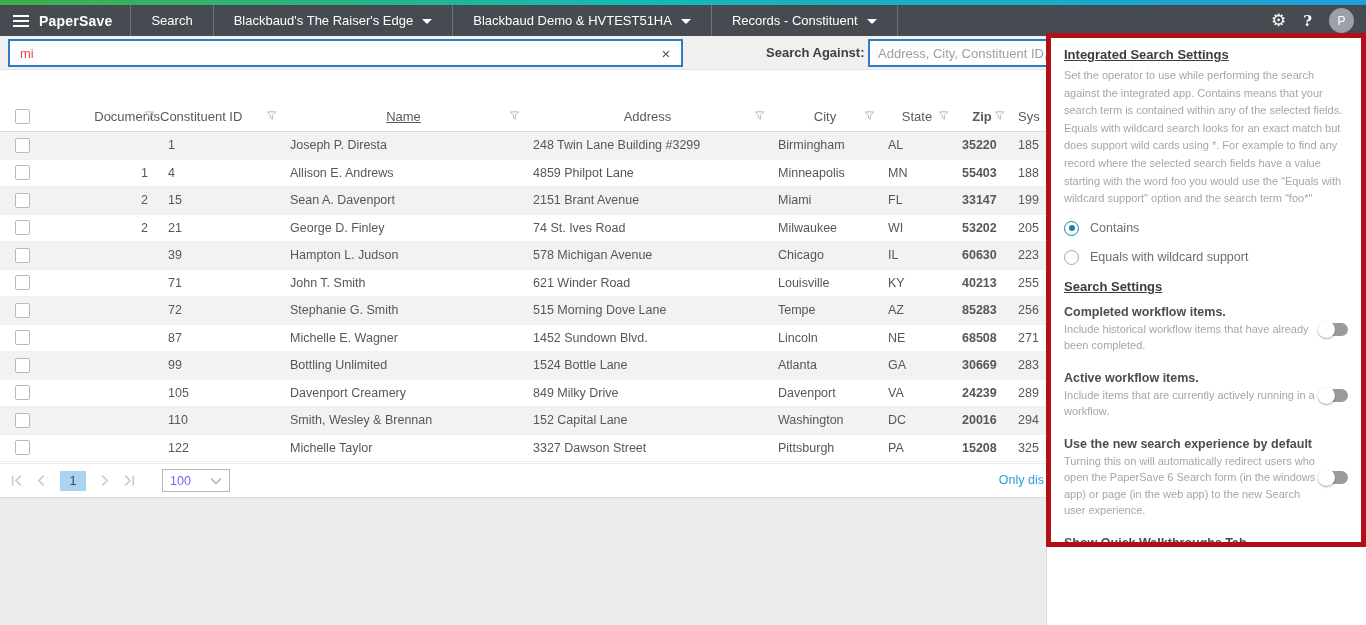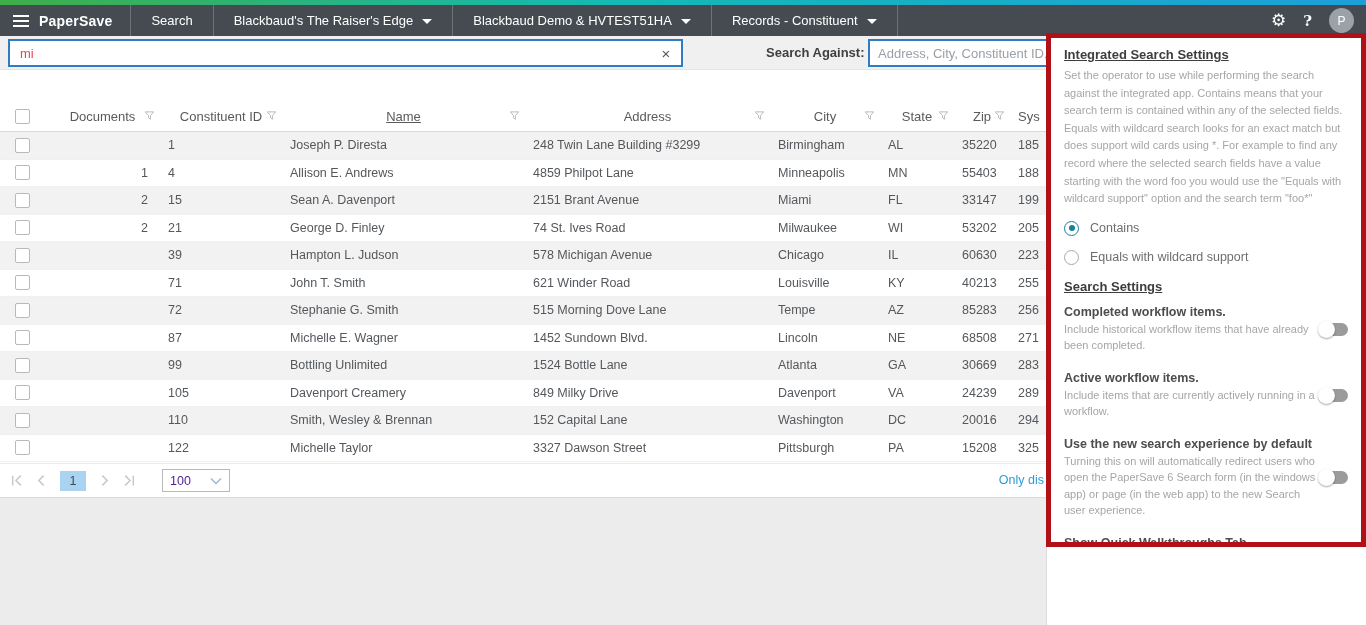--- a/index.html
+++ b/index.html
@@ -48,42 +48,42 @@
   .tr { display:flex; align-items:center; height:27.5px; font-size:12.5px; color:#54585c; }
   .thead { height:31px; background:#fff; border-bottom:1px solid #d9d9d9; color:#5a5a5a; font-size:13px; }
   .tbody .tr { border-bottom:1px solid #f0f0f0; cursor:pointer; }
   .tbody .tr:nth-child(odd) { background:#f2f2f2; }
   .td,.th { flex:none; overflow:hidden; white-space:nowrap; }
   .th { position:relative; text-align:center; }
   .funnel { position:absolute; right:5px; top:50%; transform:translateY(-50%); }
   .c-check { width:45px; display:flex; align-items:center; justify-content:center; }
   .c-docs { width:115px; text-align:right; padding-right:12px; }
   .c-id   { width:122px; text-align:left; padding-left:8px; }
-  .th.c-docs,.th.c-id { text-align:center; padding:0; }
+  .th.c-docs,.th.c-id { padding:0; }
   .c-name { width:243px; padding-left:8px; }
   .th.c-name { padding:0;text-decoration:underline; }
   .c-addr { width:245px; padding-left:8px; }
   .th.c-addr { padding:0; }
   .c-city { width:110px; padding-left:8px; }
   .th.c-city { padding:0; }
   .c-state{ width:74px; padding-left:8px; }
   .th.c-state{ padding:0; }
-  .c-zip  { width:56px; padding-left:8px; }
+  .c-zip  { width:56px; padding-left:8px;font-weight:bold; }
   .th.c-zip { padding:0; }
   .c-sys  { width:90px; padding-left:8px; text-align:left; }
   .checkbox { width:15px; height:15px; border:1px solid #b9b9b9; background:#fff; border-radius:2px; cursor:pointer; }
 
   
   .pager { position:absolute; left:0; top:463px; width:100%; height:34px; background:#fff; border-top:1px solid #ececec;
     display:flex; align-items:center; gap:12px; padding-left:10px; }
   .pg-btn { cursor:pointer; display:flex; align-items:center; }
   .pg-page { min-width:26px; height:20px; background:#a9d3f0; color:#3f4b53; font-size:12.5px;
     display:flex; align-items:center; justify-content:center; cursor:pointer; }
   .page-size { margin-left:14px; width:68px; height:23px; border:1px solid #b9b9b9; background:#fff;
-    display:flex; align-items:center; justify-content:space-between; padding:0 7px; font-size:12.5px; color:#4c1d95; cursor:pointer; }
+    display:flex; align-items:center; justify-content:space-between; padding:0 7px; font-size:12.5px; color:#8b5cf6; cursor:pointer; }
   .pager-note { position:absolute; right:322px; top:9px; font-size:12.5px; color:#2d9cdb; white-space:nowrap; }
 
   
   .bottom-area { position:absolute; left:0; top:497px; width:100%; height:128px; background:#ececec; border-top:1px solid #dadada; }
 
   
   .panel-underlay { position:absolute; left:1046px; top:543px; right:0; bottom:0; background:#fff; border-left:1px solid #dcdcdc; z-index:4; }
   .settings-panel { position:absolute; left:1046px; top:33px; width:320px; height:514px; background:#fff;
     border:5px solid #b11116; z-index:5; padding:9px 13px; overflow:hidden; }
   .panel-h { font-size:13px; font-weight:bold; color:#3d3d3d; text-decoration:underline; margin-bottom:5px; }

